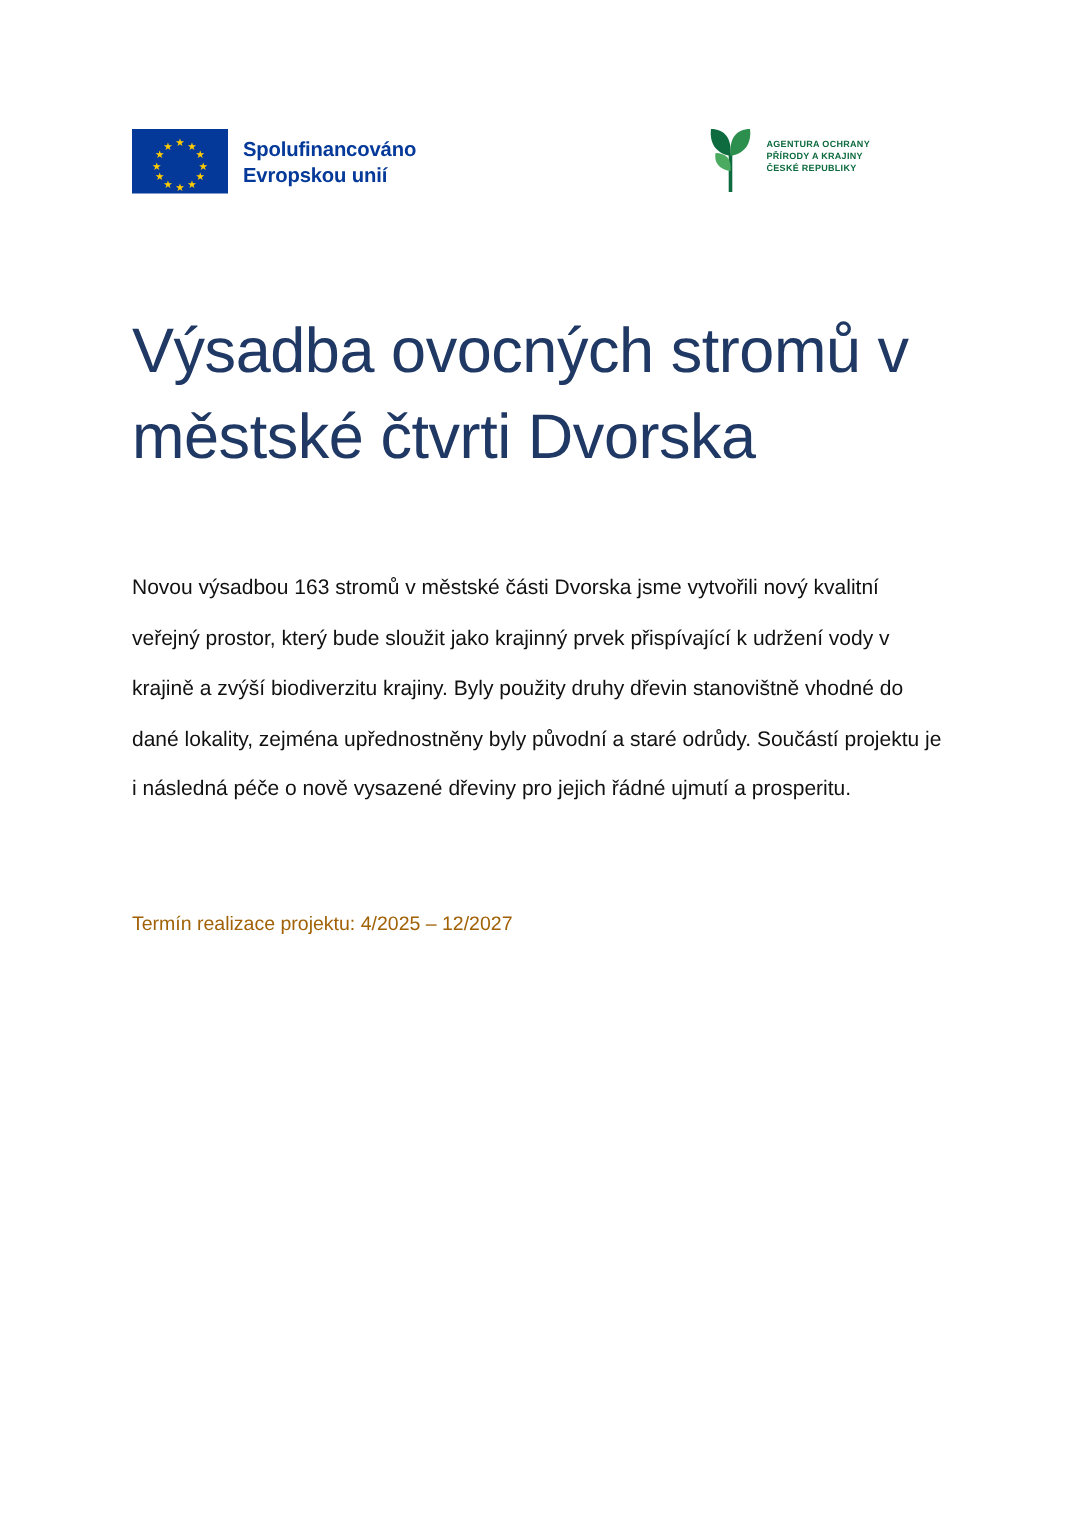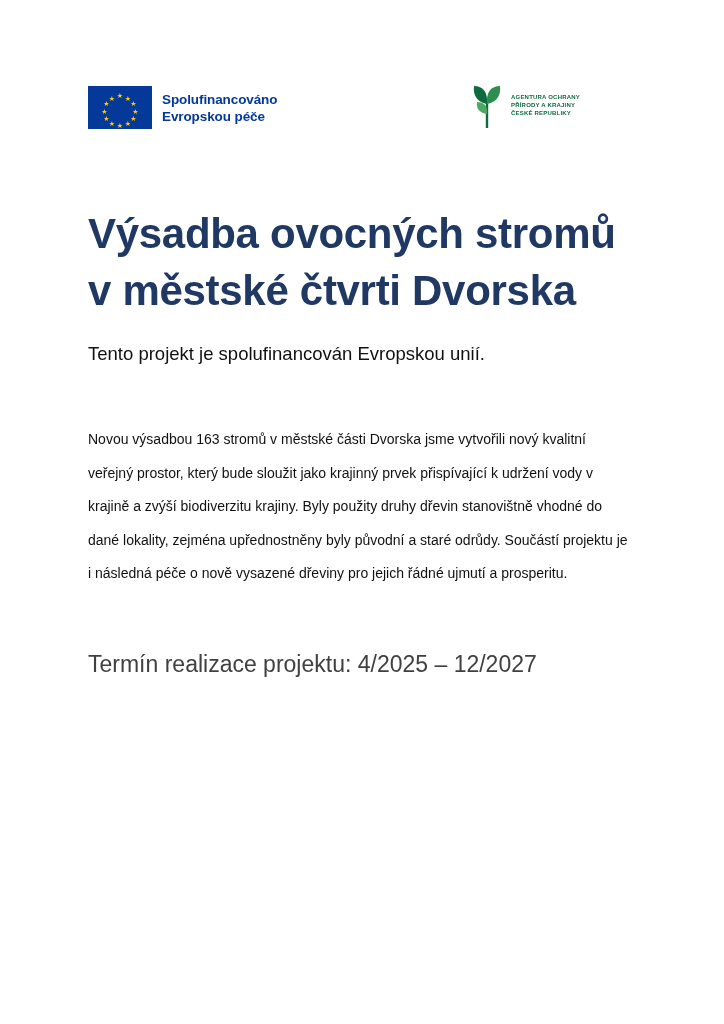--- a/index.html
+++ b/index.html
@@ -92,42 +92,42 @@
     position: absolute;
     left: 88px;
     top: 205px;
     width: 552px;
   }
   h1.title {
     margin: 0;
     color: #1F3864;
     font-size: 42px;
     line-height: 57px;
-    font-weight: bold;
+    font-weight: normal;
     letter-spacing: -0.3px;
     width: 540px;
   }
   .subtitle {
     margin: 22px 0 0 0;
     font-size: 18.5px;
     line-height: 26px;
     color: #111111;
   }
   .paragraph {
     margin: 56px 0 0 0;
     font-size: 14px;
     line-height: 33.5px;
     color: #111111;
     width: 540px;
   }
   .term {
     margin: 60px 0 0 0;
-    font-size: 23px;
+    font-size: 13px;
     line-height: 26px;
-    color: #404040;
+    color: #a16207;
   }
 </style>
 </head>
 <body>
 
 <div class="page">
 
   <div class="logo-band">
 
     <div class="eu-logo">
@@ -139,37 +139,36 @@
         <span class="eu-star" style="left:41.5px;top:29px;">★</span>
         <span class="eu-star" style="left:36px;top:34px;">★</span>
         <span class="eu-star" style="left:28px;top:36px;">★</span>
         <span class="eu-star" style="left:20px;top:34px;">★</span>
         <span class="eu-star" style="left:14.5px;top:29px;">★</span>
         <span class="eu-star" style="left:12.5px;top:21.5px;">★</span>
         <span class="eu-star" style="left:14.5px;top:14px;">★</span>
         <span class="eu-star" style="left:20px;top:8.5px;">★</span>
       </div>
       <div class="eu-text">Spolufinancováno
-Evropskou péče</div>
+Evropskou unií</div>
     </div>
 
     <div class="aopk-logo">
       <svg class="aopk-mark" viewBox="0 0 34 46">
         <path d="M17 46 L17 20" stroke="#0d6b3f" stroke-width="2.4" fill="none"></path>
         <path d="M17 22 C6 20 3 12 4 4 C13 4 18 10 17 22 Z" fill="#0d6b3f"></path>
         <path d="M17 22 C28 20 31 12 30 4 C21 4 16 10 17 22 Z" fill="#2d8f4e"></path>
         <path d="M17 32 C9 31 6 26 7 20 C14 20 18 24 17 32 Z" fill="#4aaa5f"></path>
       </svg>
       <div class="aopk-text">AGENTURA OCHRANY
 PŘÍRODY A KRAJINY
 ČESKÉ REPUBLIKY</div>
     </div>
 
   </div>
 
   <div class="content">
     <h1 class="title">Výsadba ovocných stromů v městské čtvrti Dvorska</h1>
-    <p class="subtitle">Tento projekt je spolufinancován Evropskou unií.</p>
     <p class="paragraph">Novou výsadbou 163 stromů v městské části Dvorska jsme vytvořili nový kvalitní veřejný prostor, který bude sloužit jako krajinný prvek přispívající k udržení vody v krajině a zvýší biodiverzitu krajiny. Byly použity druhy dřevin stanovištně vhodné do dané lokality, zejména upřednostněny byly původní a staré odrůdy. Součástí projektu je i následná péče o nově vysazené dřeviny pro jejich řádné ujmutí a prosperitu.</p>
     <p class="term">Termín realizace projektu: 4/2025 – 12/2027</p>
   </div>
 
 </div>
 
 </body></html>

